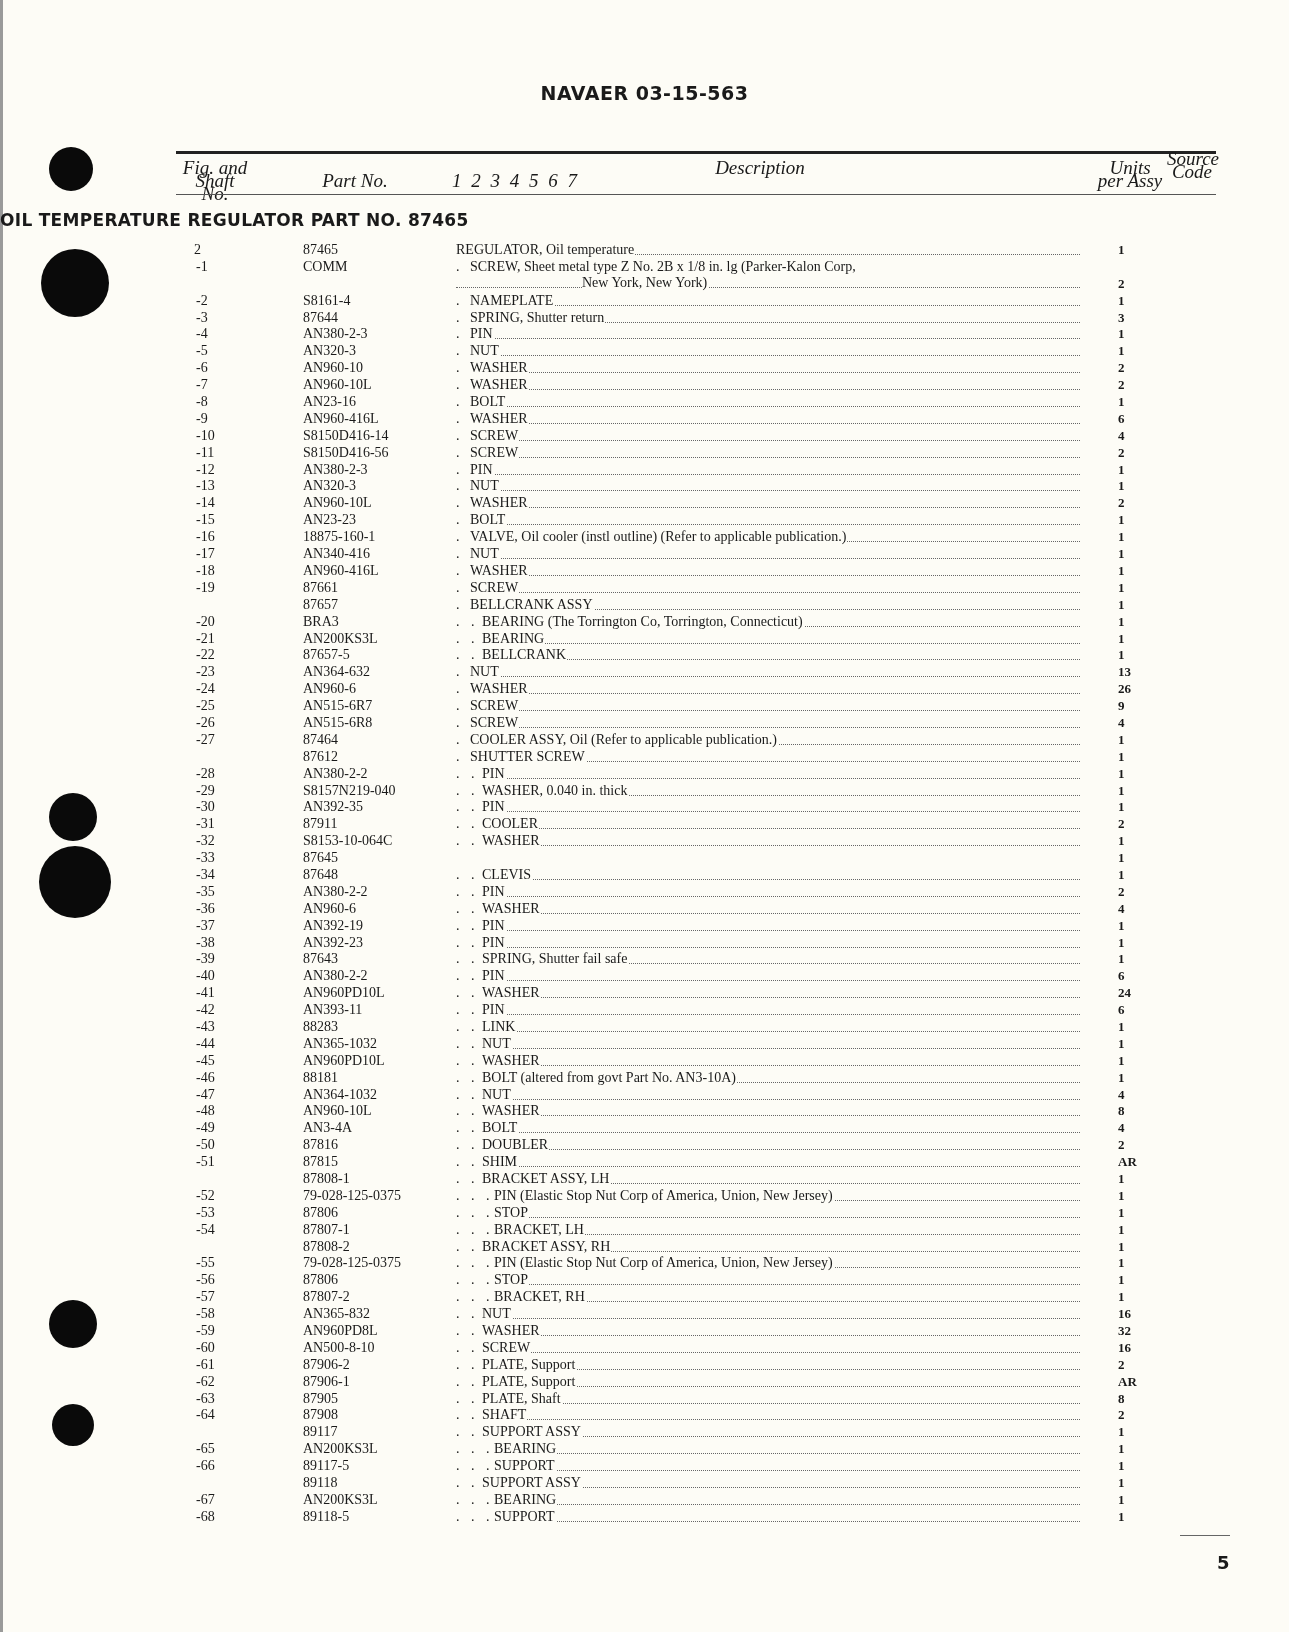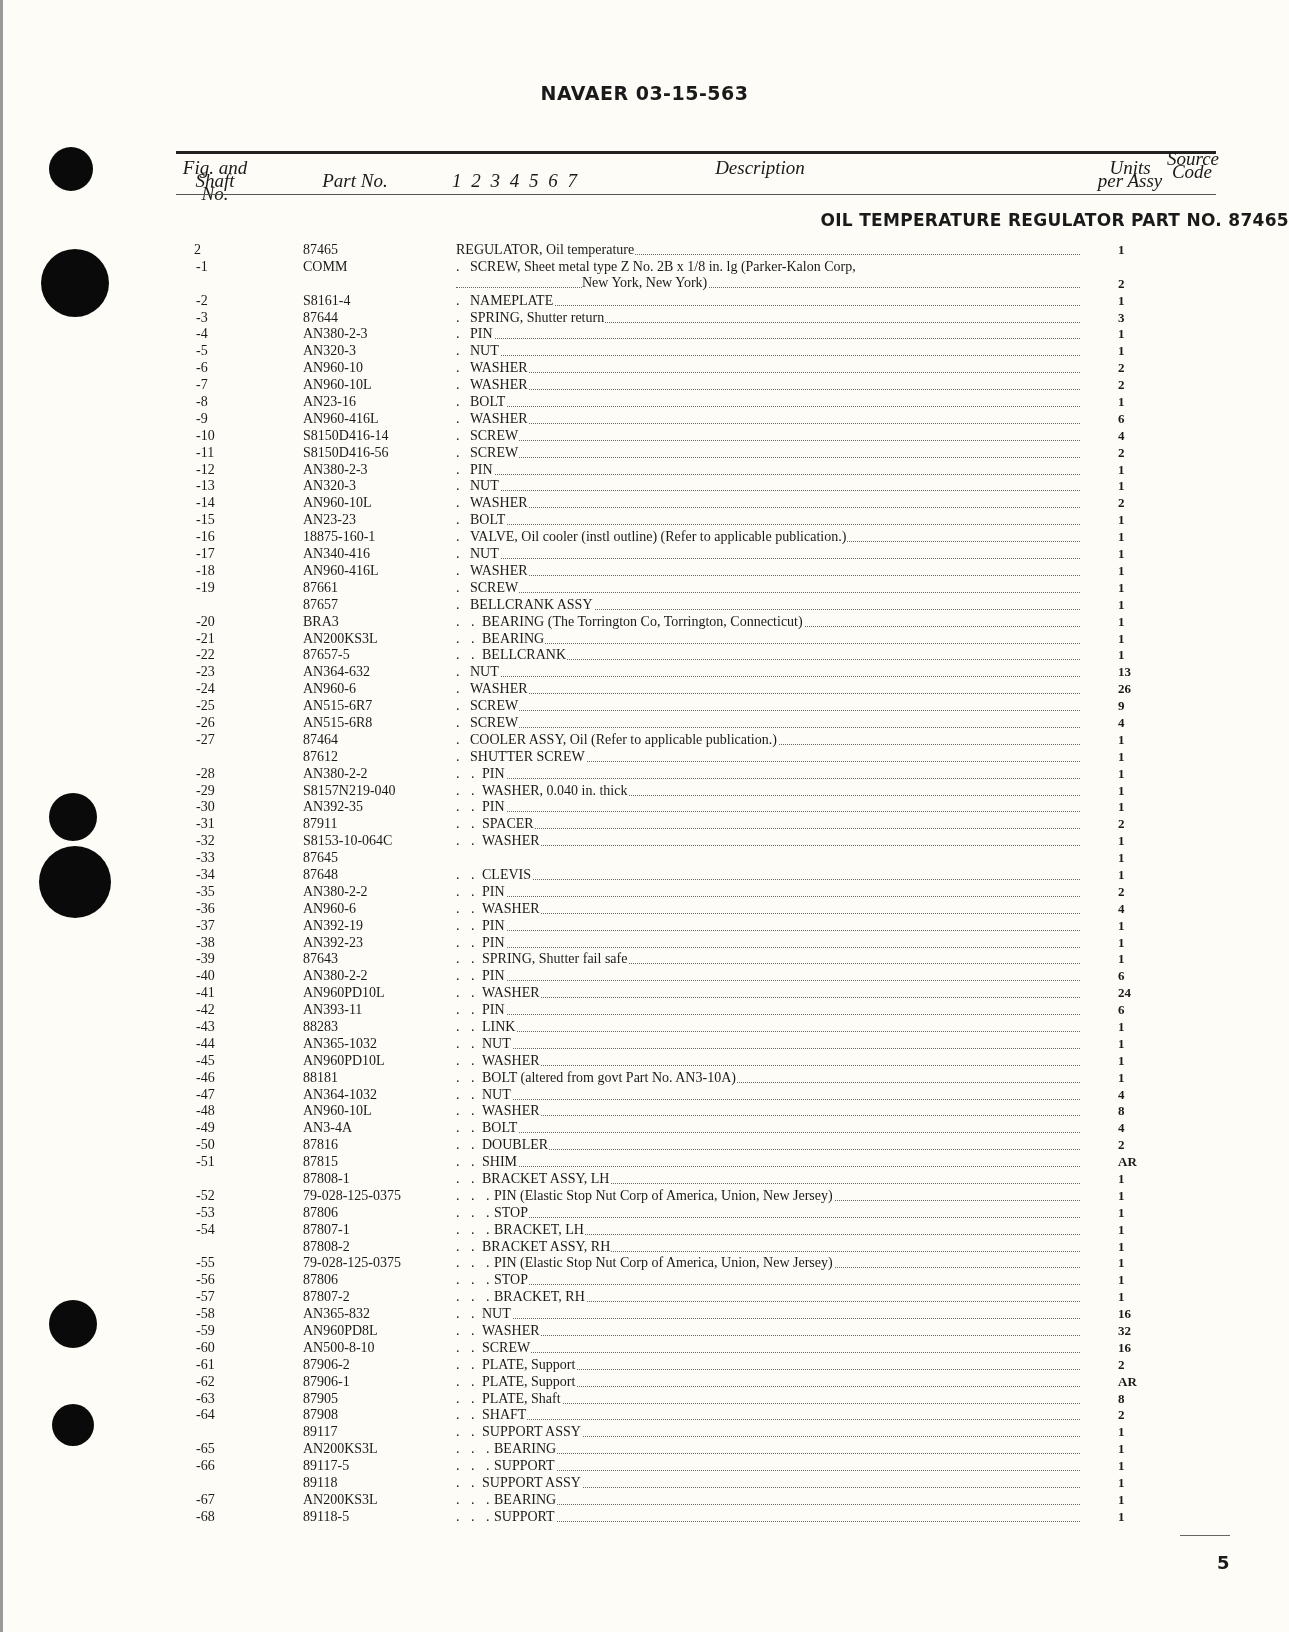--- a/index.html
+++ b/index.html
@@ -12,21 +12,21 @@
   .hole { position: absolute; background: #0a0a0a; border-radius: 50%; }
   .doc-id {
     position: absolute; top: 82px; left: 0; width: 1289px; text-align: center;
     font-family: "DejaVu Sans", "Liberation Sans", sans-serif; font-weight: bold;
     font-size: 19px; letter-spacing: 0.5px;
   }
   .rule-thick { position: absolute; left: 176px; width: 1040px; height: 3px; background: #222; top: 151px; }
   .rule-thin { position: absolute; left: 176px; width: 1040px; height: 1px; background: #555; top: 194px; }
   .hdr { position: absolute; font-style: italic; font-size: 19px; line-height: 13px; text-align: center; }
   .section-title {
-    position: absolute; top: 210px; left: 0; width: 1289px; text-align: right;
+    position: absolute; top: 210px; left: 0; width: 1289px; text-align: left;
     font-family: "DejaVu Sans", "Liberation Sans", sans-serif; font-weight: bold;
     font-size: 17px; letter-spacing: 0.3px;
   }
   .rows { position: absolute; top: 242px; left: 0; width: 1289px; }
   .row { position: relative; height: 16.9px; font-size: 14px; line-height: 16px; }
   .row.tall { height: 33.8px; }
   .c-idx { position: absolute; left: 196px; width: 60px; }
   .c-idx.top { left: 194px; }
   .c-part { position: absolute; left: 303px; width: 150px; white-space: nowrap; }
   .c-desc { position: absolute; left: 456px; width: 624px; white-space: nowrap; overflow: hidden; }
@@ -282,21 +282,21 @@
     </div>
     <div class="row">
       <span class="c-idx">-30</span>
       <span class="c-part">AN392-35</span>
       <span class="c-desc"><span class="lead"></span><span class="txt"><span style="display: inline-block; min-width: 26px; letter-spacing: 4px;">. .</span><span>PIN</span></span></span>
       <span class="c-units">1</span>
     </div>
     <div class="row">
       <span class="c-idx">-31</span>
       <span class="c-part">87911</span>
-      <span class="c-desc"><span class="lead"></span><span class="txt"><span style="display: inline-block; min-width: 26px; letter-spacing: 4px;">. .</span><span>SPACER</span></span></span>
+      <span class="c-desc"><span class="lead"></span><span class="txt"><span style="display: inline-block; min-width: 26px; letter-spacing: 4px;">. .</span><span>COOLER</span></span></span>
       <span class="c-units">2</span>
     </div>
     <div class="row">
       <span class="c-idx">-32</span>
       <span class="c-part">S8153-10-064C</span>
       <span class="c-desc"><span class="lead"></span><span class="txt"><span style="display: inline-block; min-width: 26px; letter-spacing: 4px;">. .</span><span>WASHER</span></span></span>
       <span class="c-units">1</span>
     </div>
     <div class="row">
       <span class="c-idx">-33</span>

